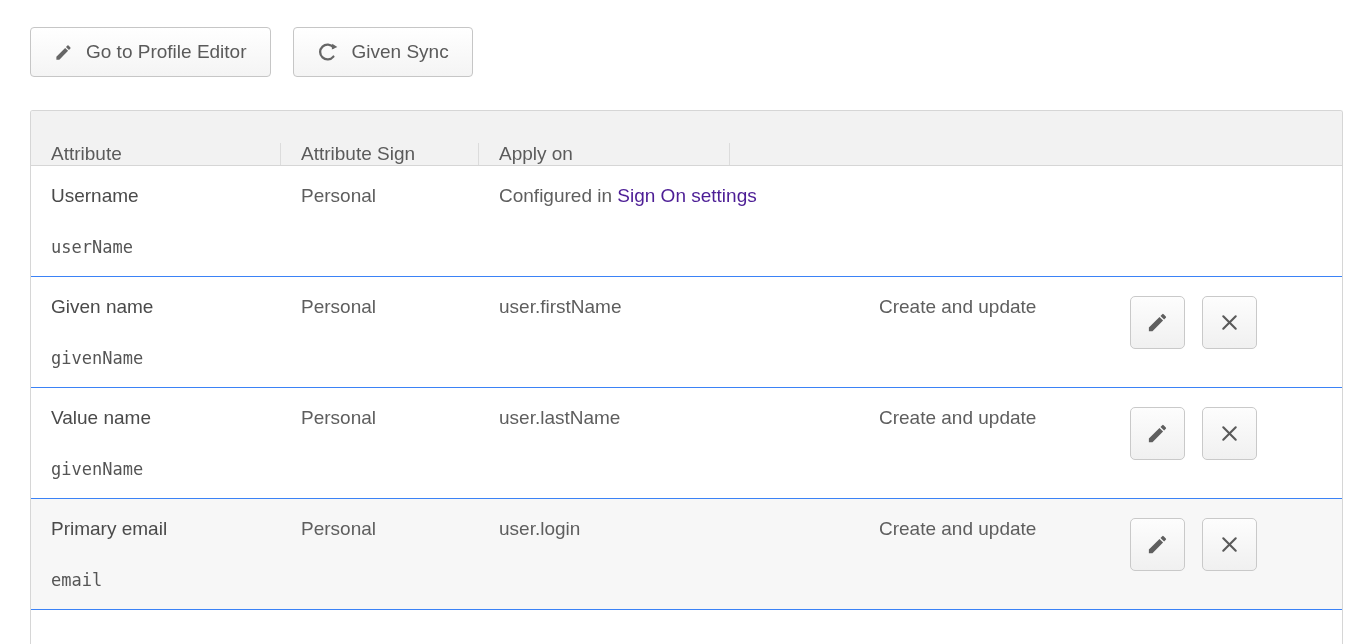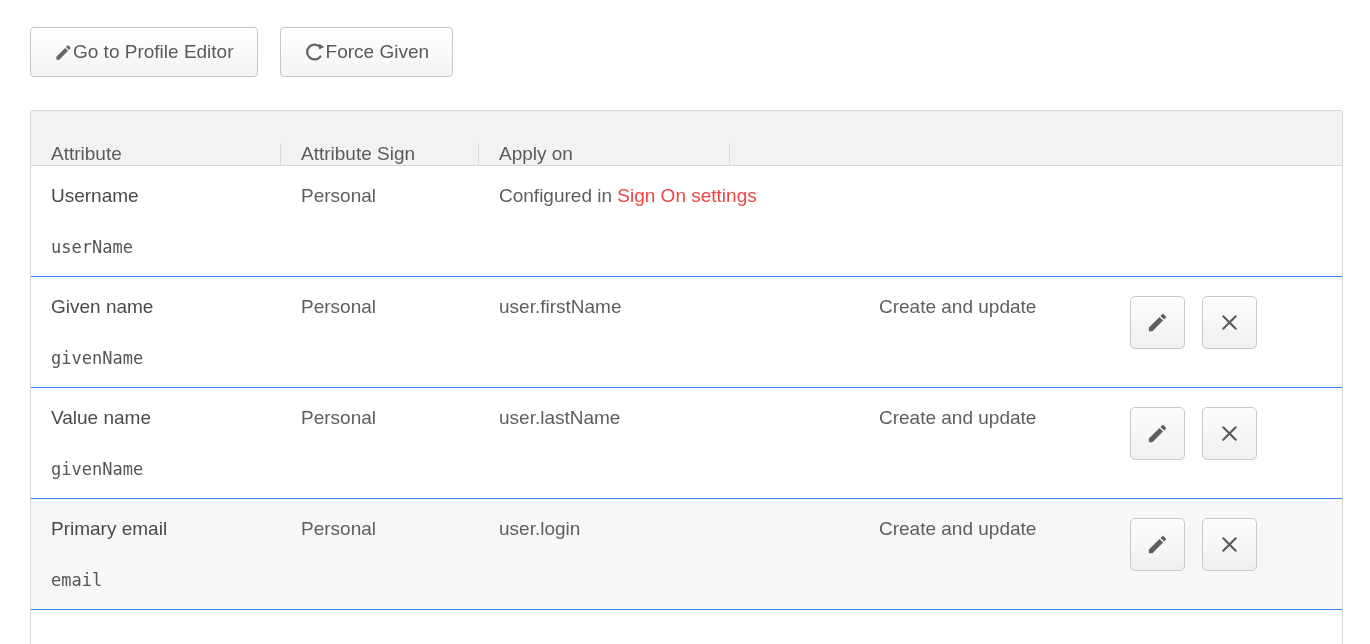--- a/index.html
+++ b/index.html
@@ -8,21 +8,21 @@
     overflow:hidden;
     background:#ffffff;
     font-family:"Liberation Sans","DejaVu Sans",sans-serif;
     -webkit-font-smoothing:antialiased;
   }
   .toolbar{
     position:absolute;left:30px;top:27px;
     display:flex;gap:22px;
   }
   .btn{
-    display:inline-flex;align-items:center;
+    display:inline-flex;align-items:center;gap:13px;
     height:50px;padding:0 23px;
     background:linear-gradient(#ffffff,#f4f4f4);
     border:1px solid #c6c6c6;border-radius:4px;
     font-size:19px;color:#5a5a5a;
     cursor:pointer;box-sizing:border-box;
     font-family:inherit;
   }
   .btn svg{flex:0 0 auto;}
   .table{
     position:absolute;left:30px;top:110px;bottom:0;
@@ -60,21 +60,21 @@
   .row.highlighted{background:#f7f7f7;}
   .td{
     padding:19px 10px 0 20px;box-sizing:border-box;
     font-size:19px;color:#5e5e5e;
   }
   .attr-label{color:#4a4a4a;line-height:22px;}
   .attr-name{
     font-family:"DejaVu Sans Mono","Liberation Mono",monospace;
     font-size:17px;color:#555555;margin-top:30px;line-height:20px;
   }
-  .link{color:#ef4444;text-decoration:none;cursor:pointer;}
+  .link{color:#4c1d95;text-decoration:none;cursor:pointer;}
   .actions{display:flex;gap:17px;padding-top:19px;padding-left:20px;}
   .icon-btn{
     width:55px;height:53px;
     display:flex;align-items:center;justify-content:center;
     background:linear-gradient(#fdfdfd,#f0f0f0);
     border:1px solid #c9c9c9;border-radius:5px;
     cursor:pointer;box-sizing:border-box;padding:0;
   }
   .filler{height:40px;background:#ffffff;}
 </style>
@@ -90,21 +90,21 @@
     </span>
     <span>Go to Profile Editor</span>
   </button>
   <button class="btn">
     <span style="display:inline-flex">
       <svg width="22" height="22" viewBox="0 0 24 24">
         <path d="M17.9 7.0 A8.1 8.1 0 1 0 17.9 17.0" fill="none" stroke="#666666" stroke-width="2.5" stroke-linecap="round"></path>
         <path d="M16.6 3.1 L22.2 6.6 L16.2 9.3 Z" fill="#666666"></path>
       </svg>
     </span>
-    <span>Force Given</span>
+    <span>Given Sync</span>
   </button>
 </div>
 
 <div class="table">
   <div class="thead">
     <div class="th col-attr">Attribute</div>
     <div class="th col-type">Attribute Sign</div>
     <div class="th col-apply">Apply on</div>
     <div class="th col-actions"></div>
   </div>

